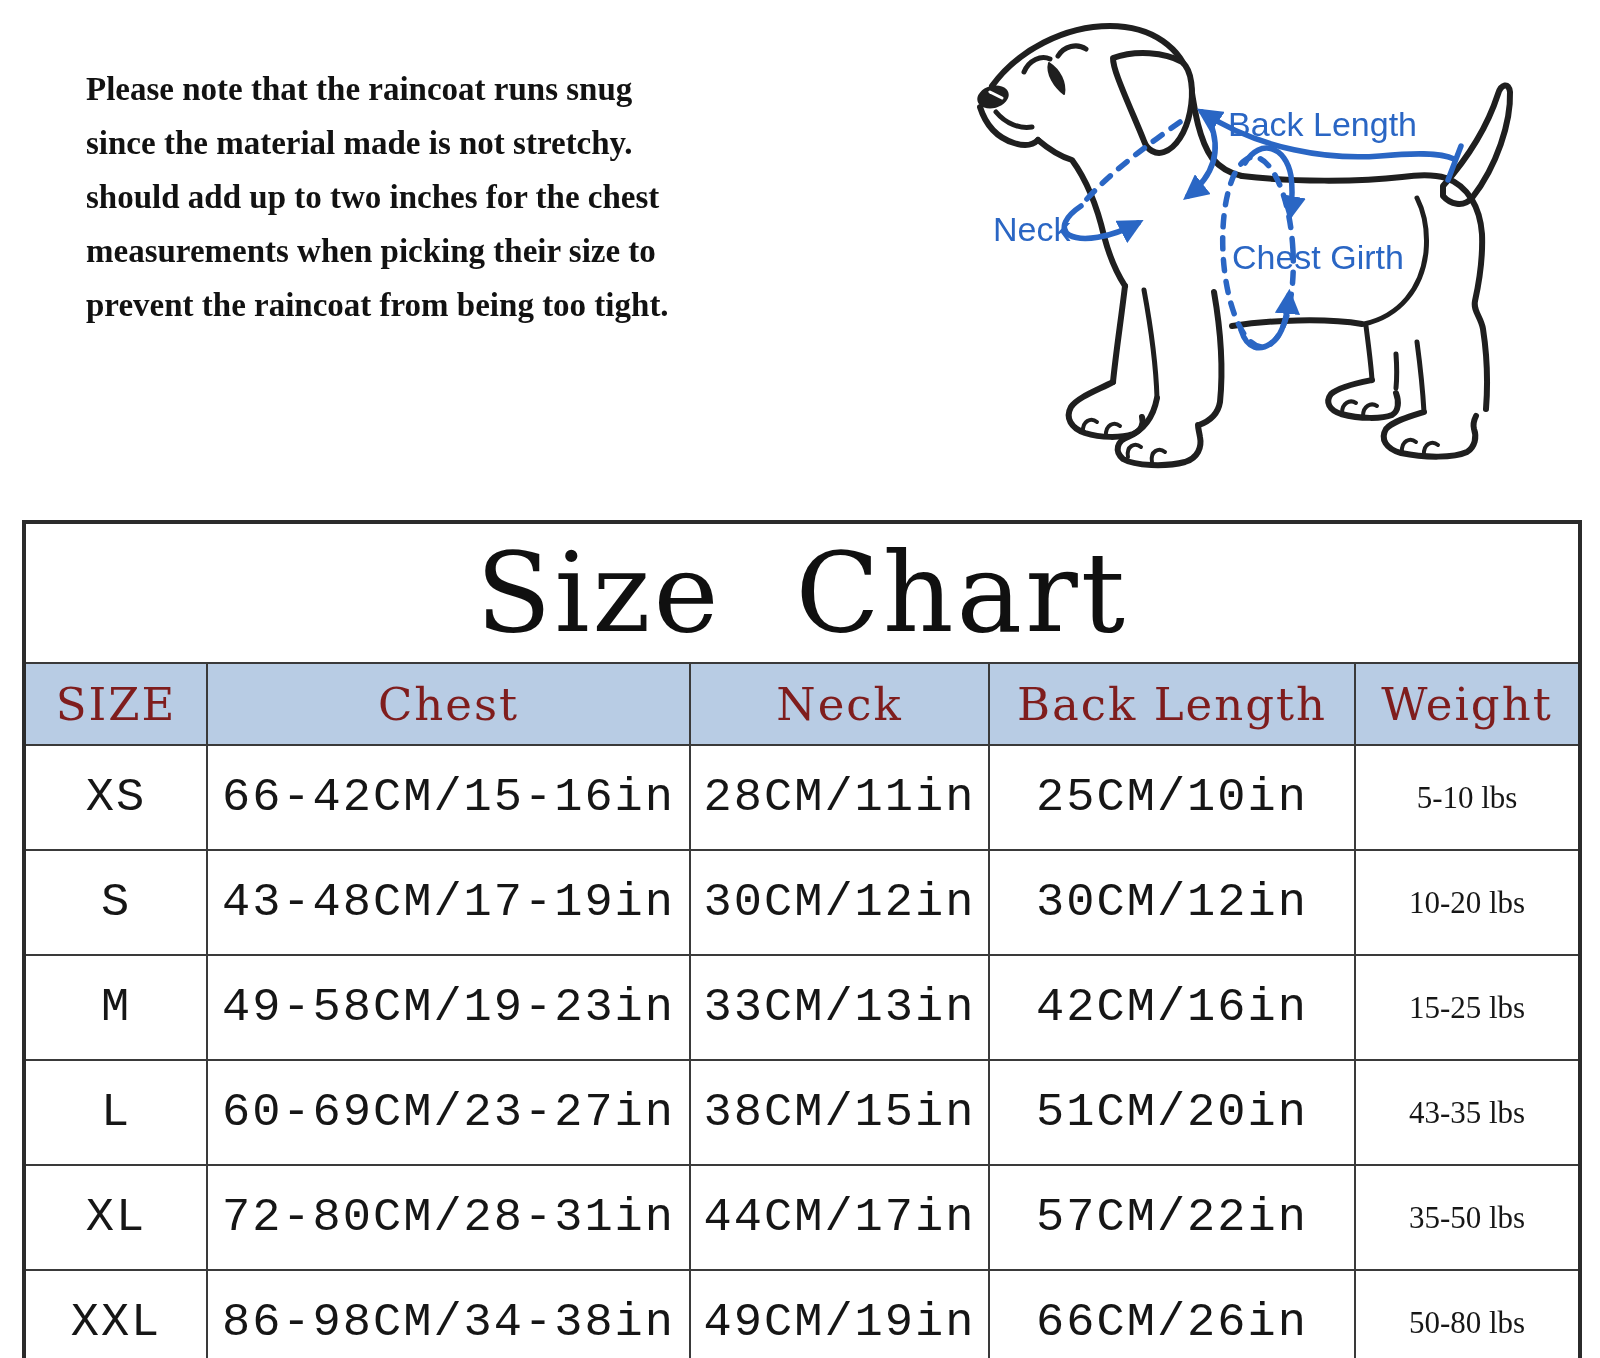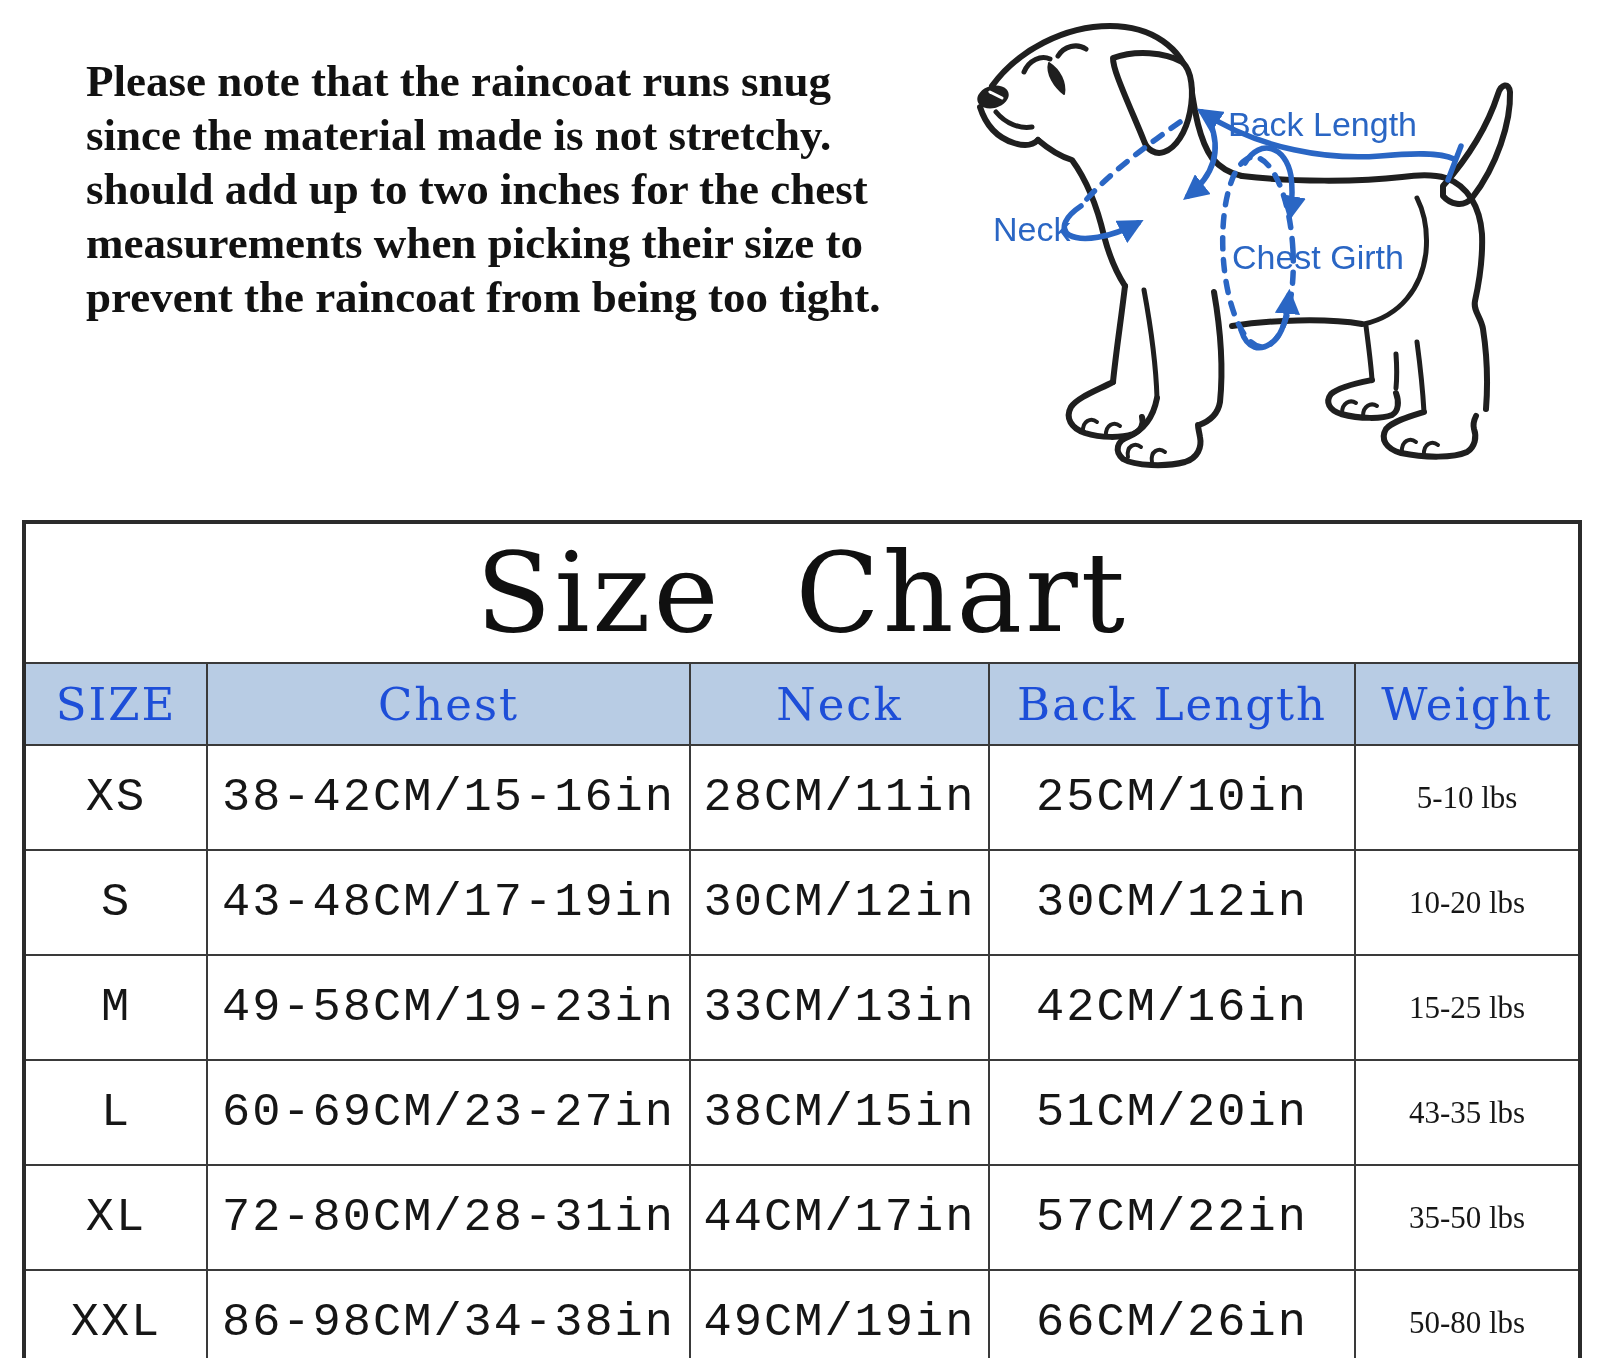--- a/index.html
+++ b/index.html
@@ -1,37 +1,37 @@
 <!DOCTYPE html>
 <html><head>
 <meta charset="utf-8">
 <style>
   html,body{margin:0;padding:0;background:#ffffff;}
   body{width:1600px;height:1358px;position:relative;overflow:hidden;
        font-family:"Liberation Serif",serif;color:#141414;}
 
   
-  .note{position:absolute;left:86px;top:54px;font-family:"Liberation Serif",serif;
-        font-weight:bold;font-size:45px;line-height:54px;color:#121212;}
+  .note{position:absolute;left:86px;top:62px;font-family:"Liberation Serif",serif;
+        font-weight:bold;font-size:33px;line-height:54px;color:#121212;}
   .note-line{white-space:nowrap;}
 
   
   .dog-diagram{position:absolute;left:930px;top:0px;width:670px;height:480px;}
   .dog-diagram text{font-family:"Liberation Sans",sans-serif;font-size:34px;}
 
   
   table.size-table{position:absolute;left:22px;top:520px;width:1556px;
         border-collapse:collapse;table-layout:fixed;background:#ffffff;
         border:4px solid #2b2b2b;padding-left:28px;}
   .size-table td,.size-table th{border:2px solid #3a3a3a;text-align:center;
         vertical-align:middle;padding:0;overflow:hidden;}
   .title-cell{height:138px;font-family:"DejaVu Serif",serif;font-weight:normal;
         font-size:110px;letter-spacing:3px;word-spacing:36px;color:#101010;}
   .head-row th{height:80px;background:#b8cce4;font-family:"DejaVu Serif",serif;
-        font-weight:normal;font-size:45px;letter-spacing:2px;color:#1d4ed8;}
+        font-weight:normal;font-size:45px;letter-spacing:2px;color:#7f1d1d;}
   .data-row td{height:103px;font-family:Liberation Mono, monospace;font-size:47px;
         letter-spacing:2px;color:#161616;}
   .data-row td.wt{font-family:"Liberation Serif",serif;font-size:31px;letter-spacing:0;}
 </style>
 </head>
 <body>
 
 <div class="note">
   <div class="note-line">Please note that the raincoat runs snug</div>
   <div class="note-line">since the material made is not stretchy.</div>
@@ -128,21 +128,21 @@
   </tr>
   <tr class="head-row">
     <th>SIZE</th>
     <th>Chest</th>
     <th>Neck</th>
     <th>Back Length</th>
     <th>Weight</th>
   </tr>
   <tr class="data-row">
     <td class="sz">XS</td>
-    <td>38-42CM/15-16in</td>
+    <td>66-42CM/15-16in</td>
     <td>28CM/11in</td>
     <td>25CM/10in</td>
     <td class="wt">5-10 lbs</td>
   </tr>
   <tr class="data-row">
     <td class="sz">S</td>
     <td>43-48CM/17-19in</td>
     <td>30CM/12in</td>
     <td>30CM/12in</td>
     <td class="wt">10-20 lbs</td>

